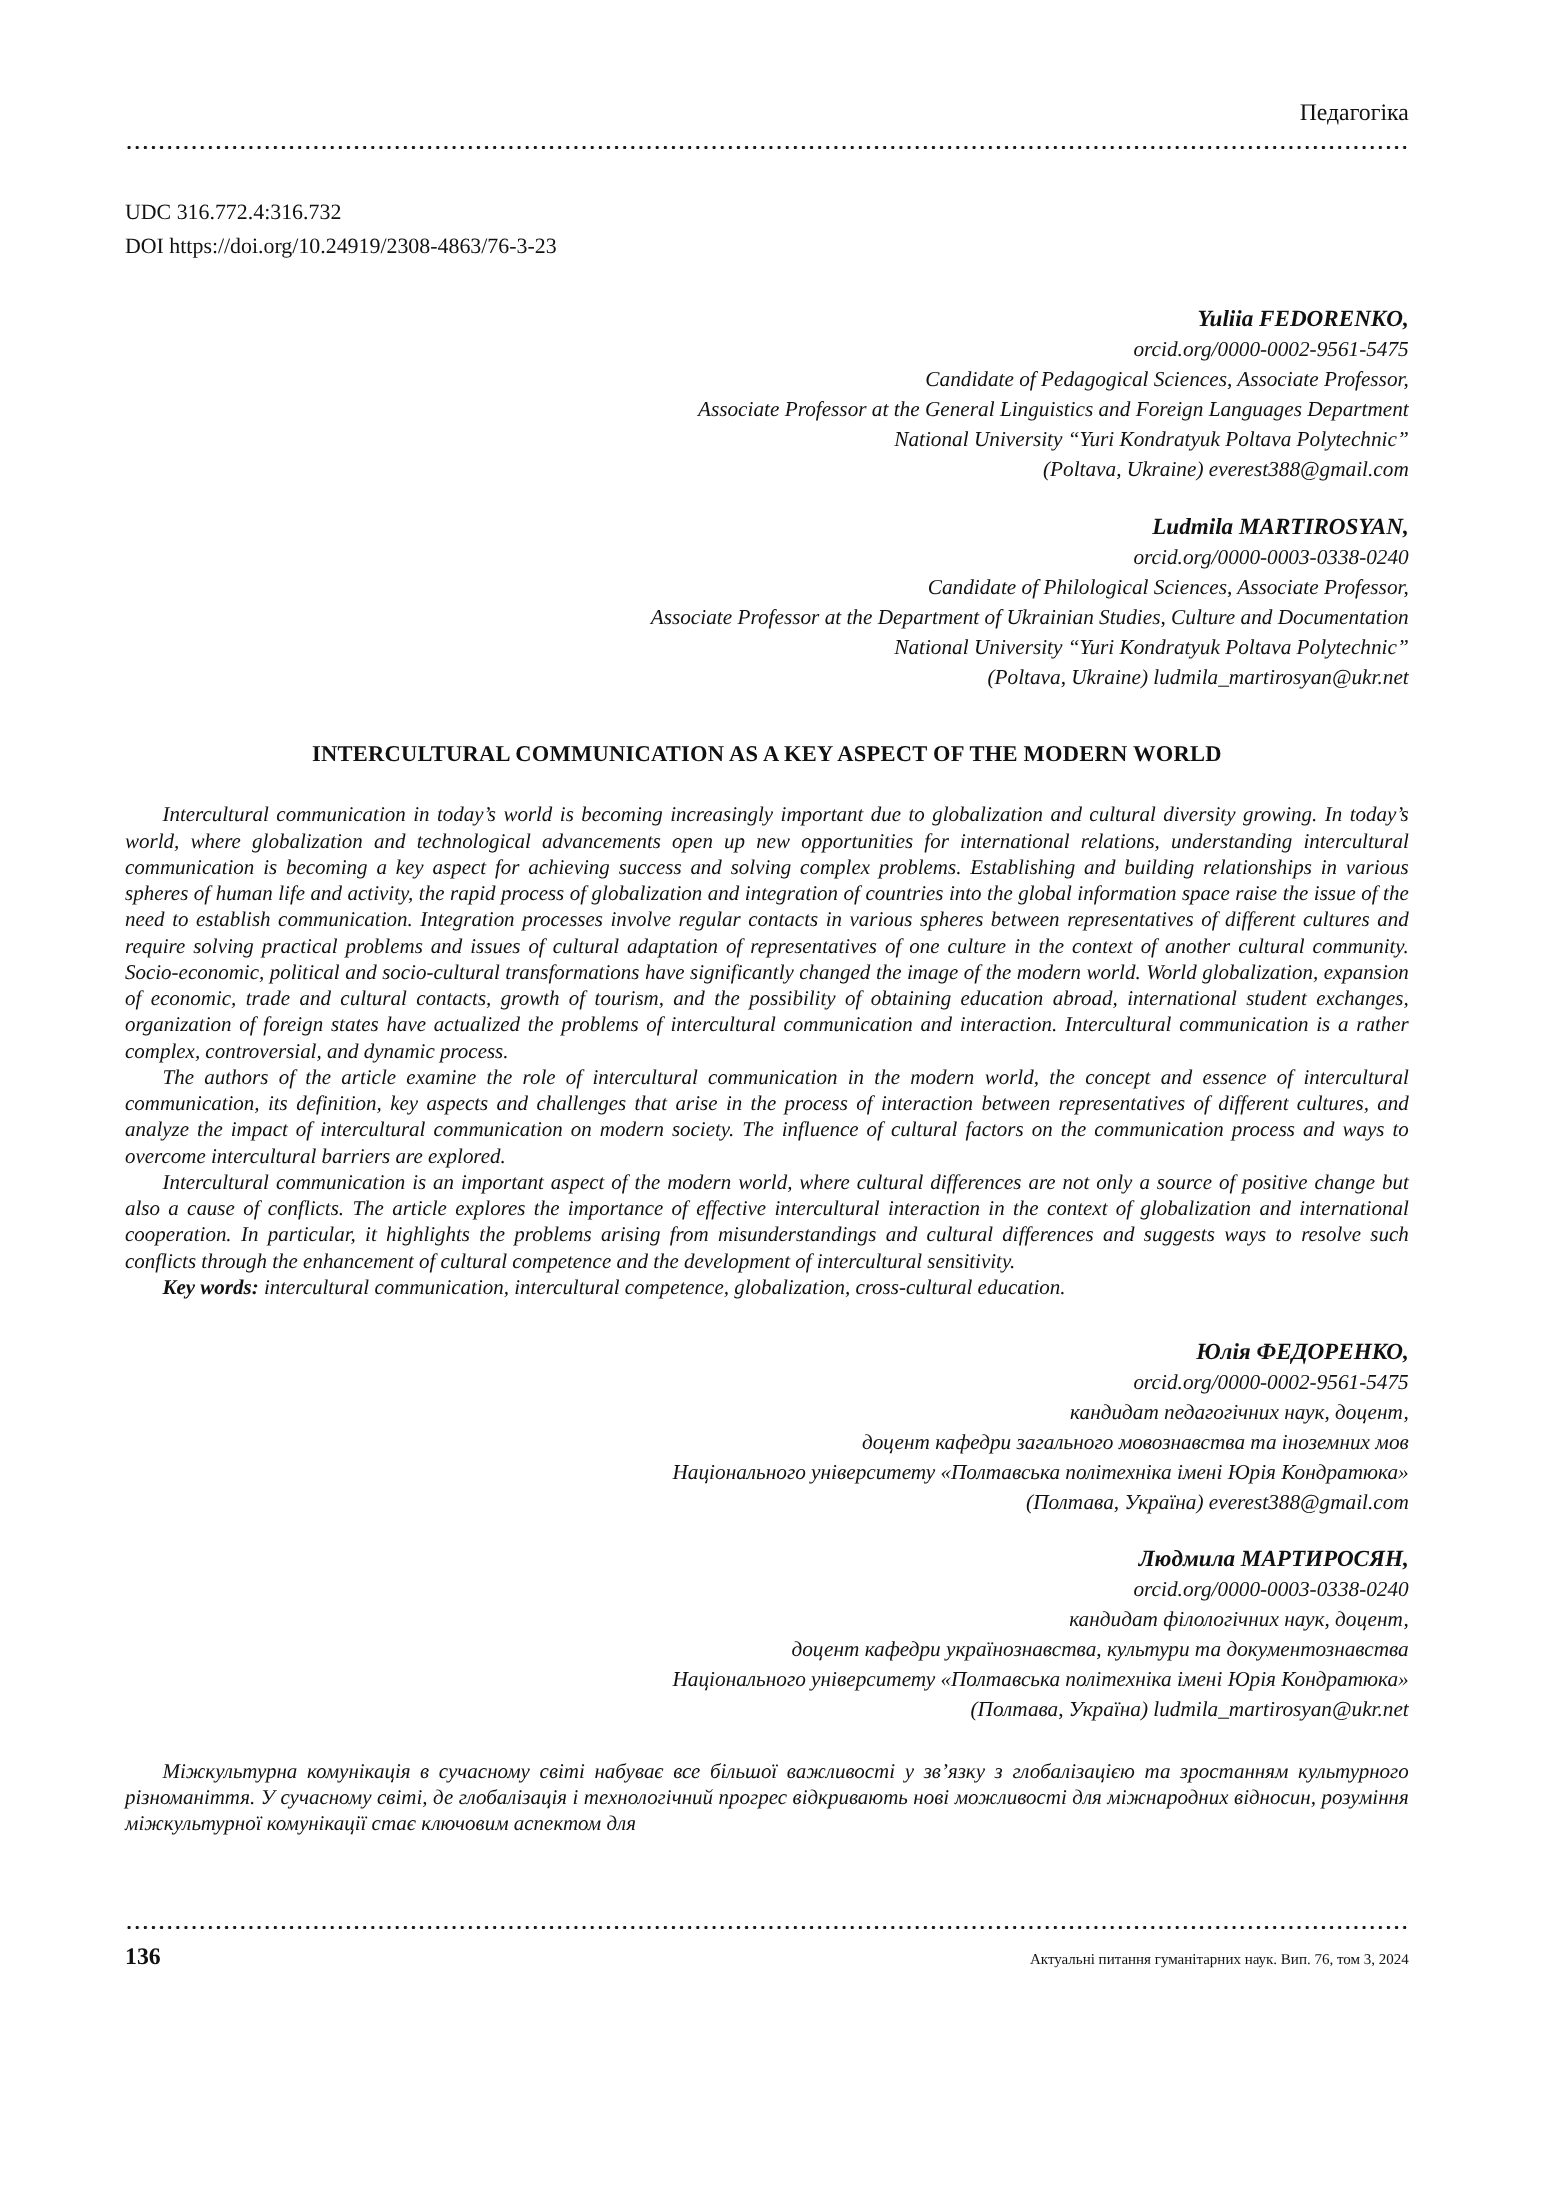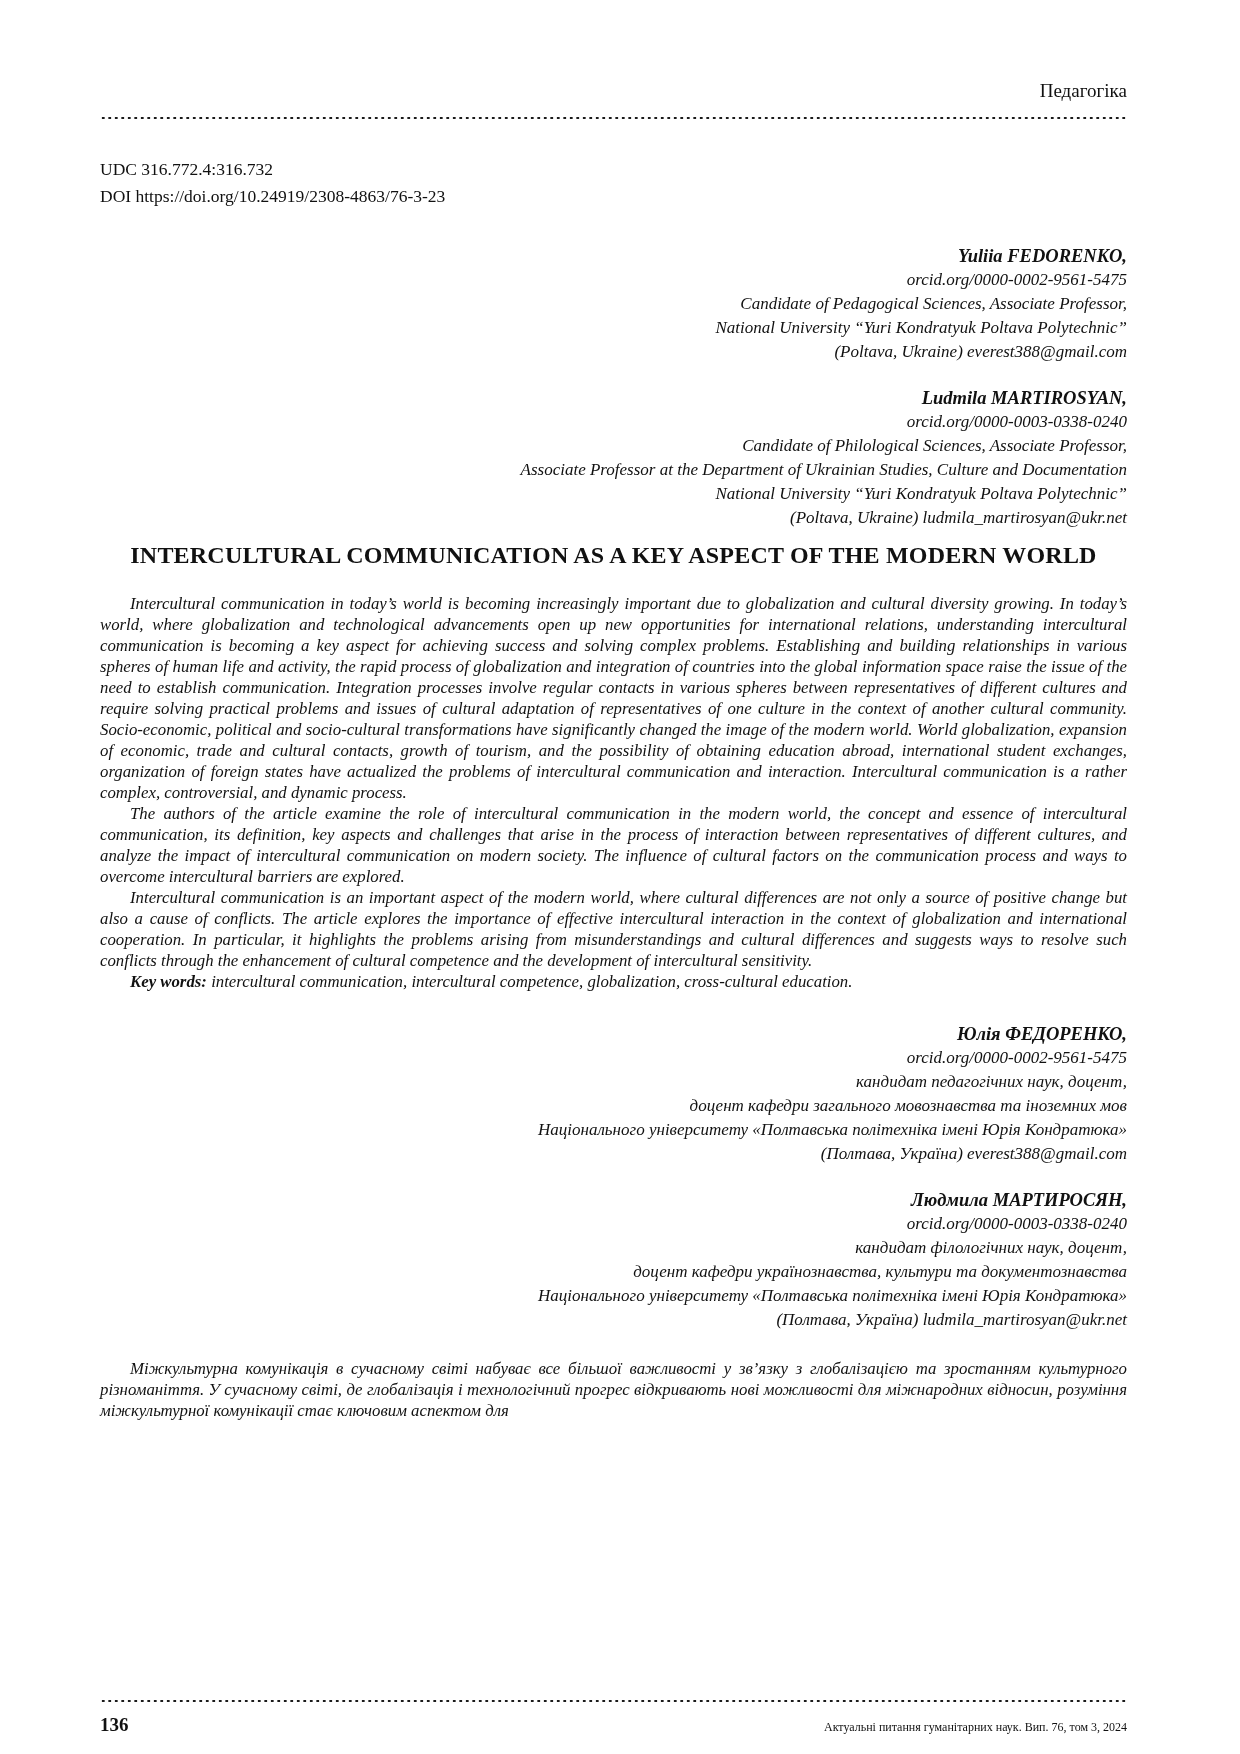--- a/index.html
+++ b/index.html
@@ -50,24 +50,24 @@
   }
   .author-block.first-en { margin-top: 34px; }
   .author-block.second-en { margin-top: 22px; }
   .author-block.first-uk { margin-top: 30px; }
   .author-block.second-uk { margin-top: 22px; }
   .author-name {
     font-weight: bold;
     font-size: 18.5px;
   }
   .article-title {
-    margin-top: 11px;
+    margin-top: 35px;
     text-align: center;
     font-weight: bold;
-    font-size: 24px;
+    font-size: 18px;
     line-height: 28px;
     letter-spacing: 0.2px;
   }
   .article-title.uk {
     margin-top: 28px;
     font-size: 21px;
   }
   .abstract {
     margin-top: 24px;
   }
@@ -80,21 +80,21 @@
     line-height: 21px;
     text-indent: 30px;
   }
   .kw-label {
     font-weight: bold;
   }
   .page-footer {
     position: absolute;
     left: 100px;
     right: 113px;
-    top: 1699px;
+    top: 1540px;
   }
   .footer-row {
     margin-top: 11px;
     display: flex;
     justify-content: space-between;
     align-items: baseline;
   }
   .footer-page-number {
     font-weight: bold;
     font-size: 19px;
@@ -114,20 +114,21 @@
 
   <div class="udc-block">
     <div>UDC 316.772.4:316.732</div>
     <div>DOI https://doi.org/10.24919/2308-4863/76-3-23</div>
   </div>
 
   <div class="author-block first-en">
     <div class="author-name">Yuliia FEDORENKO,</div>
     <div class="author-line">orcid.org/0000-0002-9561-5475</div>
     <div class="author-line">Candidate of Pedagogical Sciences, Associate Professor,</div>
+    <div class="author-line">Associate Professor at the General Linguistics and Foreign Languages Department</div>
     <div class="author-line">National University “Yuri Kondratyuk Poltava Polytechnic”</div>
     <div class="author-line">(Poltava, Ukraine) everest388@gmail.com</div>
   </div>
 
   <div class="author-block second-en">
     <div class="author-name">Ludmila MARTIROSYAN,</div>
     <div class="author-line">orcid.org/0000-0003-0338-0240</div>
     <div class="author-line">Candidate of Philological Sciences, Associate Professor,</div>
     <div class="author-line">Associate Professor at the Department of Ukrainian Studies, Culture and Documentation</div>
     <div class="author-line">National University “Yuri Kondratyuk Poltava Polytechnic”</div>

